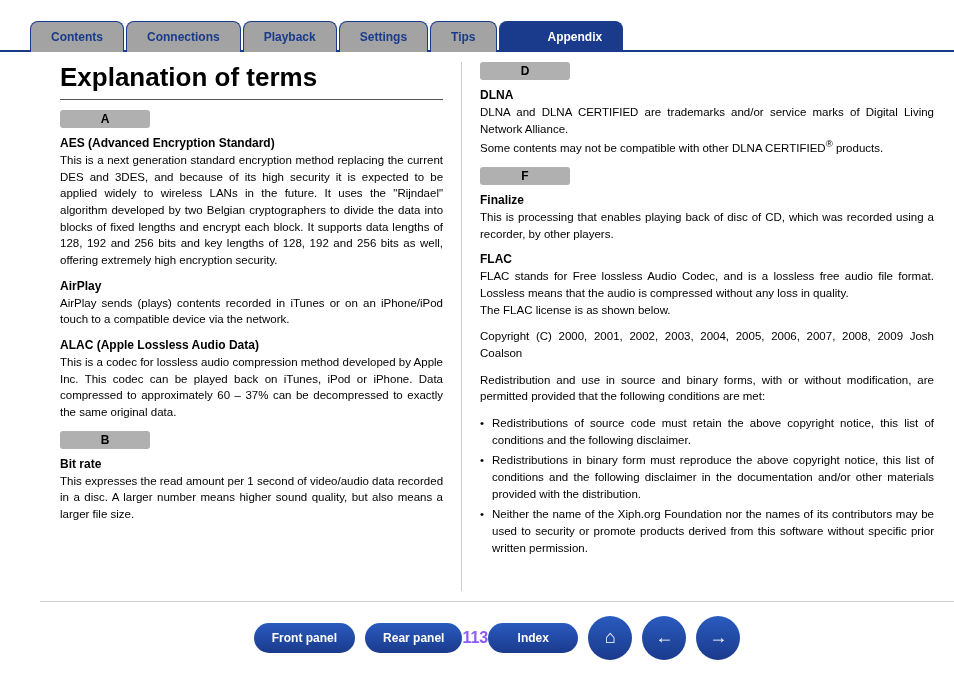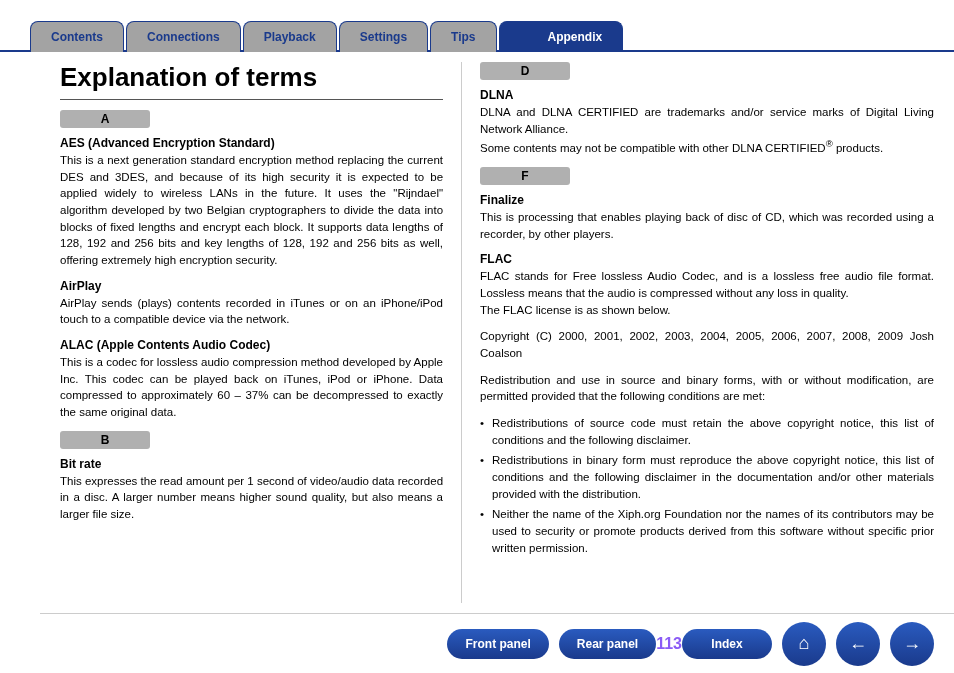--- a/index.html
+++ b/index.html
@@ -104,26 +104,26 @@
 
     .term-body {
       font-size: 11.5px;
       line-height: 1.45;
       text-align: justify;
       margin-bottom: 10px;
     }
 
     
     .footer {
-      height: 60px;
+      height: 72px;
       background: #fff;
       border-top: 1px solid #ccc;
       display: flex;
       align-items: center;
-      justify-content: flex-end;
+      justify-content: center;
       padding: 0 20px;
     }
 
     .footer-left {
       display: flex;
       gap: 10px;
     }
 
     .footer-btn {
       background: linear-gradient(to bottom, #2a5bbf, #1a3a8c);
@@ -210,21 +210,21 @@
         <div class="term-title">AES (Advanced Encryption Standard)</div>
         <div class="term-body">This is a next generation standard encryption method replacing the current DES and 3DES, and because of its high security it is expected to be applied widely to wireless LANs in the future. It uses the "Rijndael" algorithm developed by two Belgian cryptographers to divide the data into blocks of fixed lengths and encrypt each block. It supports data lengths of 128, 192 and 256 bits and key lengths of 128, 192 and 256 bits as well, offering extremely high encryption security.</div>
       </div>
 
       <div>
         <div class="term-title">AirPlay</div>
         <div class="term-body">AirPlay sends (plays) contents recorded in iTunes or on an iPhone/iPod touch to a compatible device via the network.</div>
       </div>
 
       <div>
-        <div class="term-title">ALAC (Apple Contents Audio Codec)</div>
+        <div class="term-title">ALAC (Apple Lossless Audio Data)</div>
         <div class="term-body">This is a codec for lossless audio compression method developed by Apple Inc. This codec can be played back on iTunes, iPod or iPhone. Data compressed to approximately 60 – 37% can be decompressed to exactly the same original data.</div>
       </div>
 
       <div class="section-letter-bar">B</div>
 
       <div>
         <div class="term-title">Bit rate</div>
         <div class="term-body">This expresses the read amount per 1 second of video/audio data recorded in a disc. A larger number means higher sound quality, but also means a larger file size.</div>
       </div>
     </div>

